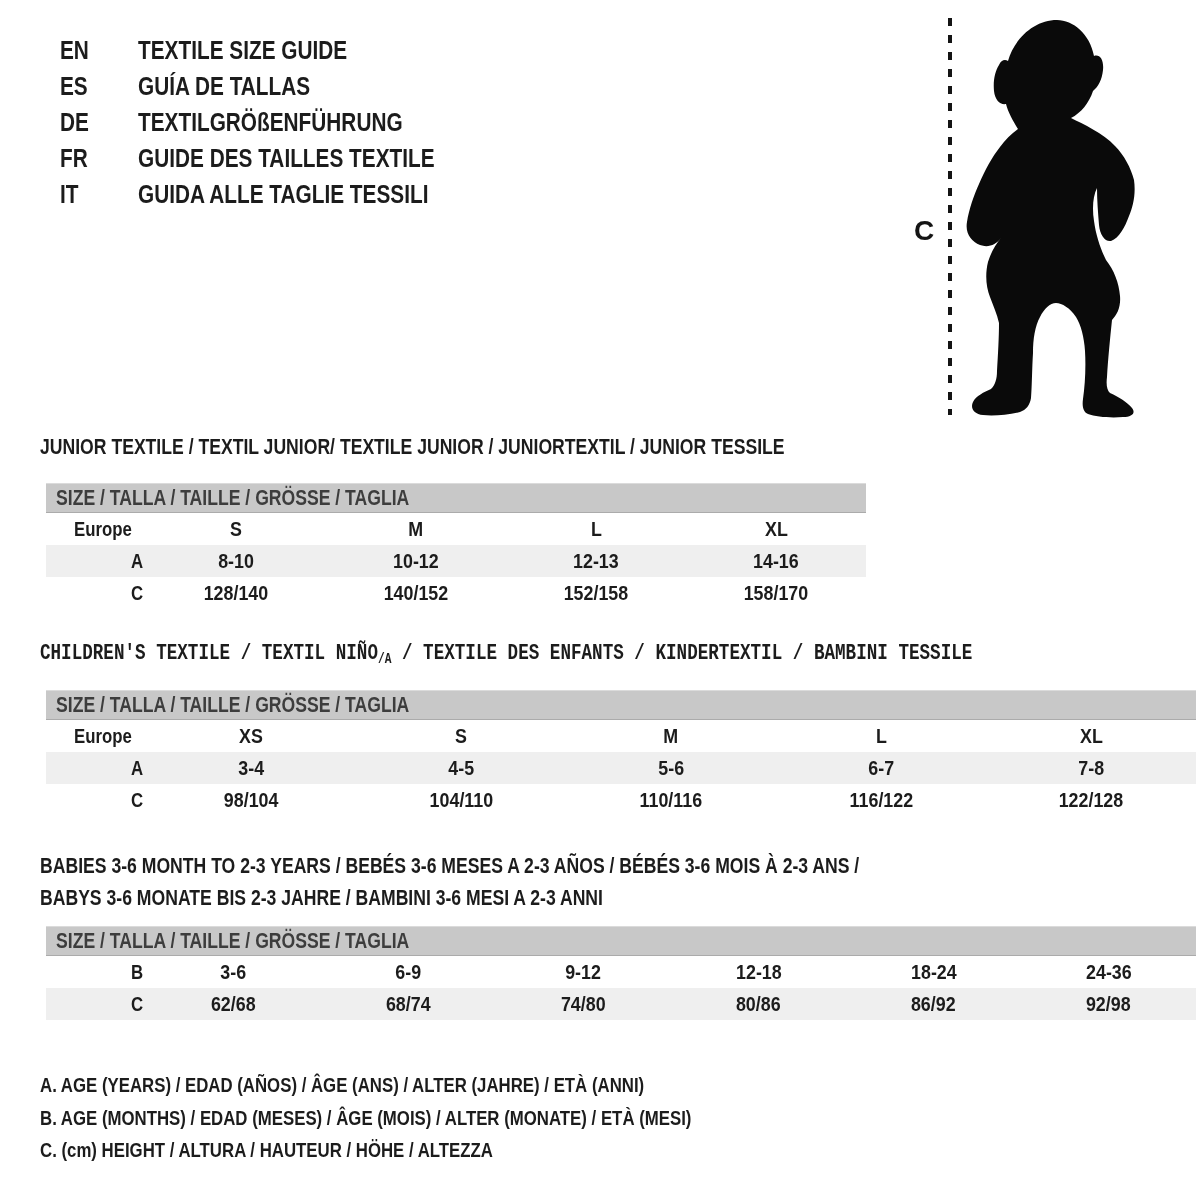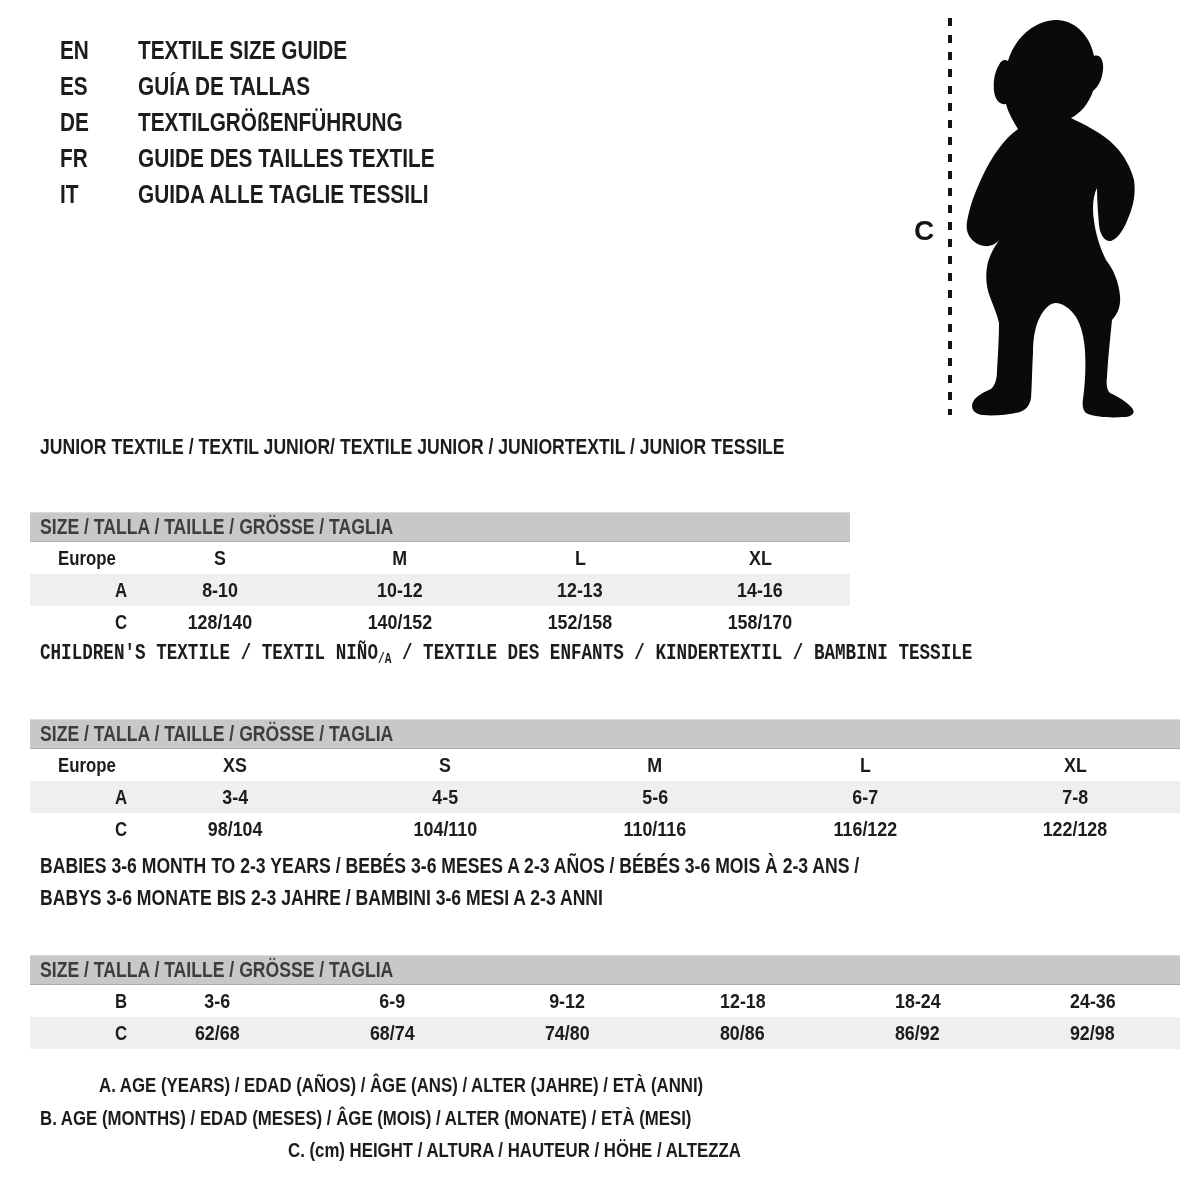--- a/index.html
+++ b/index.html
@@ -19,36 +19,36 @@
   .figure{position:absolute;left:910px;top:8px;width:270px;height:420px;}
 
   
   .section-title{position:absolute;left:40px;height:26px;line-height:26px;font-size:22px;font-weight:700;}
   .title-junior{top:434px;}
   .title-children{top:641px;font-family:Liberation Mono, monospace;}
   .title-babies{top:850px;line-height:32px;height:64px;}
   .sub{font-size:14px;position:relative;top:4px;}
 
   
-  .tbl{position:absolute;left:30px;margin-top:29px;}
+  .tbl{position:absolute;left:46px;}
   .tbl-junior{top:483px;width:820px;}
   .tbl-children{top:690px;width:1150px;}
   .tbl-babies{top:926px;width:1150px;}
   .tbl-head{box-sizing:border-box;height:30px;background:#c8c8c8;display:flex;align-items:center;padding-left:10px;color:#3d3d3d;font-size:22px;box-shadow:inset 0 1px 0 rgba(255,255,255,.35), inset 0 -1px 0 rgba(0,0,0,.14);}
   .tbl-row{display:grid;height:32px;align-items:center;font-size:21px;font-weight:700;}
   .tbl-junior .tbl-row{grid-template-columns:100px repeat(4,1fr);}
   .tbl-children .tbl-row{grid-template-columns:100px repeat(5,1fr);}
   .tbl-babies .tbl-row{grid-template-columns:100px repeat(6,1fr);}
   .stripe{background:#efefef;}
   .row-label{padding-left:10px;text-align:right;}
   .cell{text-align:center;}
 
   
   .legend{position:absolute;left:40px;top:1069px;}
-  .legend-line{height:32.5px;line-height:32.5px;font-size:21px;font-weight:700;text-align:right;}
+  .legend-line{height:32.5px;line-height:32.5px;font-size:21px;font-weight:700;}
 </style>
 </head>
 <body>
 
 <div class="page">
 
   <div class="lang-block">
     <div class="lang-row">
       <span class="lang-code"><span class="cnd">EN</span></span>
       <span class="cnd">TEXTILE SIZE GUIDE</span>

